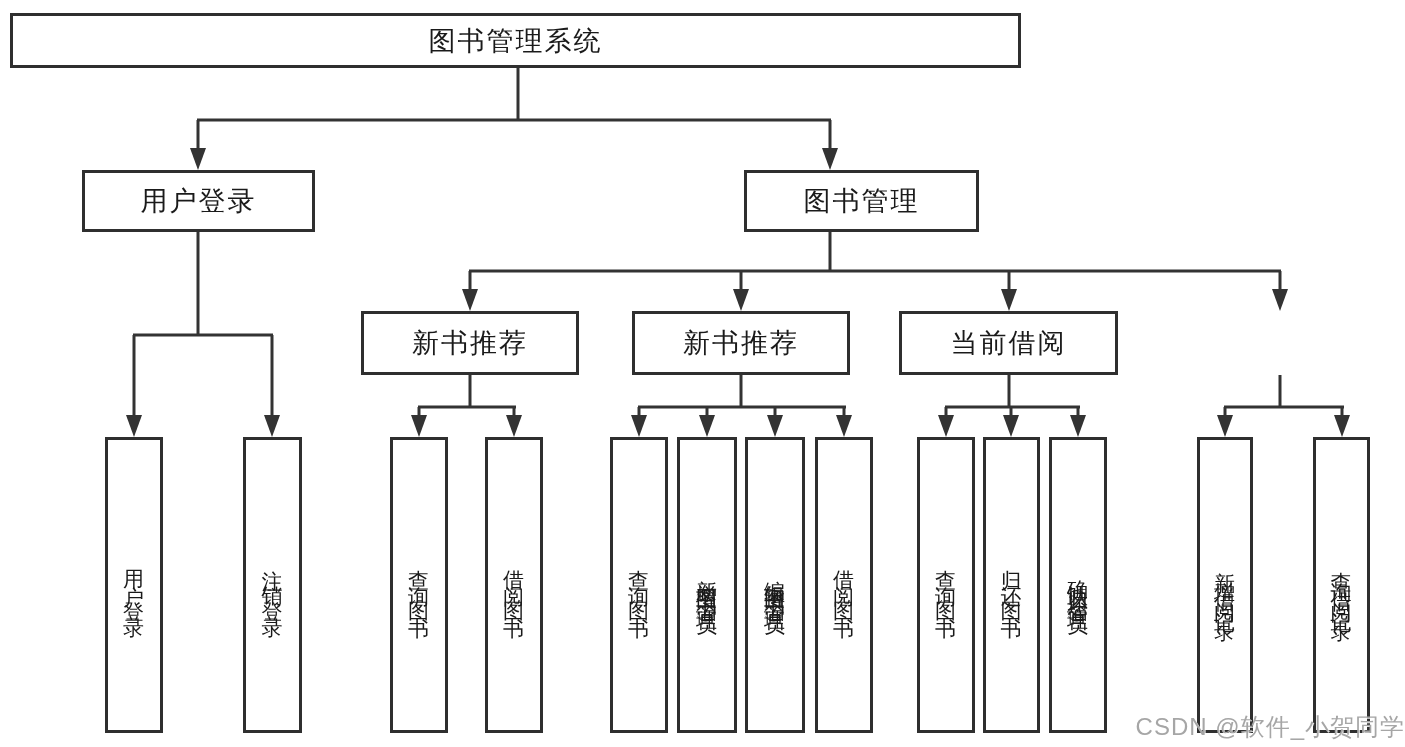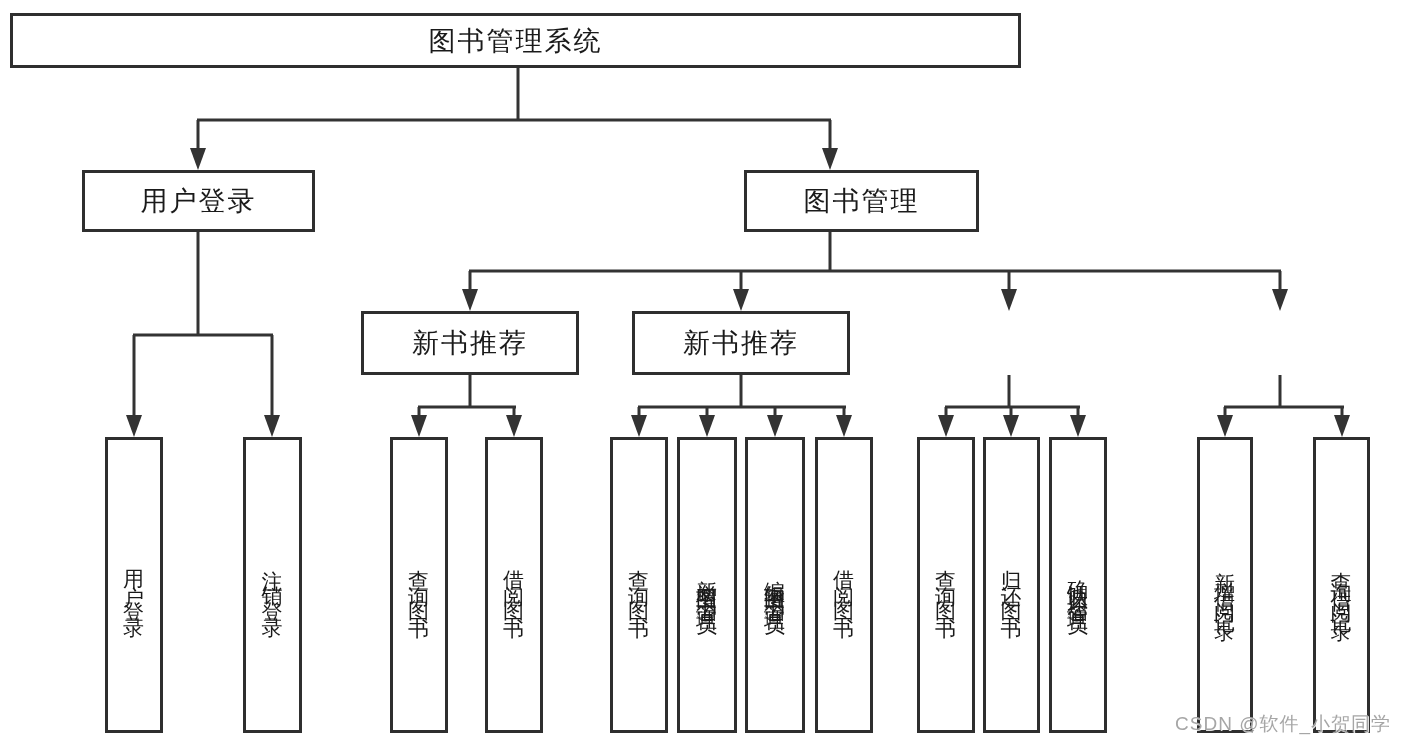--- a/index.html
+++ b/index.html
@@ -51,23 +51,23 @@
     font-size:21px;
     line-height:1;
     color:var(--text);
     white-space:nowrap;
   }
   .ls-lg{letter-spacing:16px;}
   .ls-md{letter-spacing:10px;}
   .ls-sm{letter-spacing:5px;}
   .watermark{
     position:absolute;
-    right:14px;top:711px;
+    right:0;top:711px;
     z-index:5;
-    font-size:19px;
+    font-size:24px;
     letter-spacing:1px;
     color:var(--watermark);
     text-shadow:1px 1px 0 rgba(255,255,255,0.85);
     pointer-events:none;
     white-space:nowrap;
   }
 </style>
 </head>
 <body>
 
@@ -145,20 +145,23 @@
   <div class="hbox" style="left:744px;top:170px;width:235px;height:62px">
     <span class="hlabel">图书管理</span>
   </div>
 
   <div class="hbox" style="left:361px;top:311px;width:218px;height:64px">
     <span class="hlabel">新书推荐</span>
   </div>
   <div class="hbox" style="left:632px;top:311px;width:218px;height:64px">
     <span class="hlabel">新书推荐</span>
   </div>
+  <div class="hbox" style="left:899px;top:311px;width:219px;height:64px">
+    <span class="hlabel">当前借阅</span>
+  </div>
 
   <div class="vbox" style="left:105px;width:58px">
     <span class="vlabel ls-lg">用户登录</span>
   </div>
   <div class="vbox" style="left:243px;width:59px">
     <span class="vlabel ls-lg">注销登录</span>
   </div>
 
   <div class="vbox" style="left:390px;width:58px">
     <span class="vlabel ls-lg">查询图书</span>

